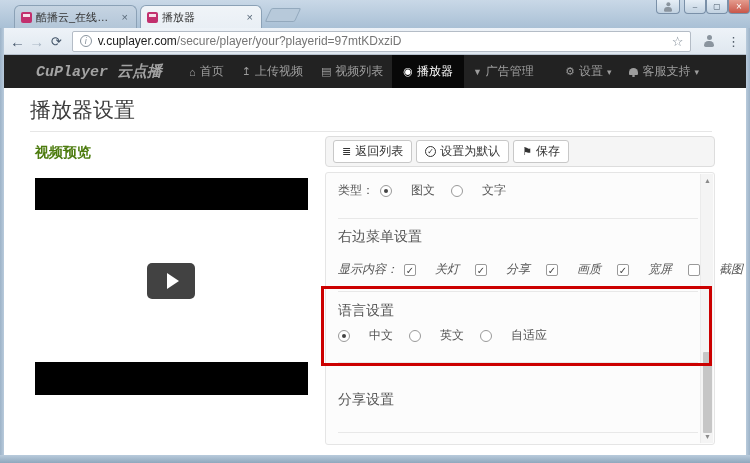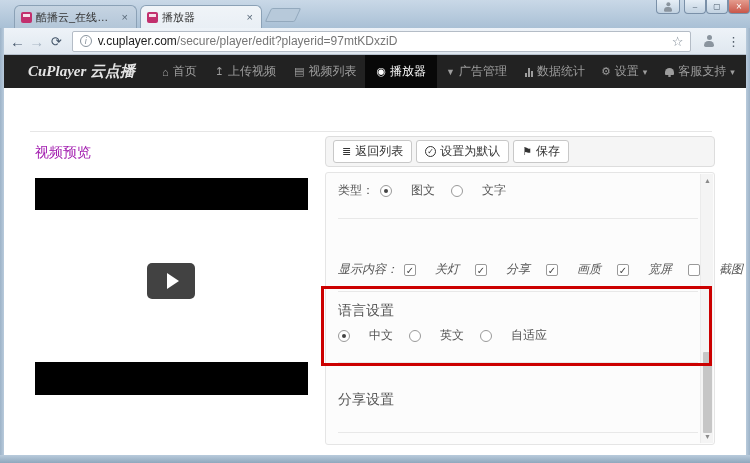--- a/index.html
+++ b/index.html
@@ -44,38 +44,38 @@
   #url .host { color:#202020; }
   #url .path { color:#757575; }
   .star { margin-left:auto; font-size:13px; color:#7f8a95; cursor:pointer; }
   .person { width:12px; height:12px; position:relative; margin-left:12px; }
   .person::before { content:""; position:absolute; left:3.5px; top:0; width:5px; height:5px; border-radius:50%; background:#8a949e; }
   .person::after  { content:""; position:absolute; left:1px; top:6px; width:10px; height:6px; border-radius:5px 5px 2px 2px; background:#8a949e; }
   .dots { font-size:13px; color:#55606c; margin-left:12px; margin-right:10px; cursor:pointer; }
 
   
   #sitenav { left:0; top:55px; width:750px; height:33px; background:#222; display:flex; align-items:center; }
-  #logo { font-family:Liberation Serif, serif; font-style:italic; font-weight:bold;
-          color:#e5e5e5; font-size:15px; padding:0 18px 0 28px; white-space:nowrap; }
+  #logo { font-family:Liberation Mono, monospace; font-style:italic; font-weight:bold;
+          color:#a3a3a3; font-size:15px; padding:0 18px 0 36px; white-space:nowrap; }
   .nav-item { color:#9d9d9d; font-size:12px; padding:0 9px; height:33px; display:flex; align-items:center; gap:4px; cursor:pointer; white-space:nowrap; }
   .nav-item.active { background:#080808; color:#fff; padding:0 11px; }
   .nav-ic { font-size:11px; }
   #nav-right { margin-left:auto; display:flex; align-items:center; gap:4px; padding-right:26px; }
   #nav-right .nav-item { padding:0 7px; }
   .ic-bars { display:inline-flex; align-items:flex-end; gap:1px; height:10px; }
   .ic-bars span { width:2px; background:#9d9d9d; display:inline-block; }
   .ic-bell { width:9px; height:10px; position:relative; display:inline-block; }
   .ic-bell::before { content:""; position:absolute; left:0; top:1px; width:9px; height:7px; border-radius:5px 5px 1px 1px; background:#9d9d9d; }
   .ic-bell::after { content:""; position:absolute; left:3px; top:8.5px; width:3px; height:2px; border-radius:50%; background:#9d9d9d; }
   .caret { font-size:9px; }
 
   
   #page-title { left:30px; top:96px; font-size:21px; color:#3c3c3c; }
   #title-rule { left:30px; top:131px; width:682px; height:1px; background:#e6e6e6; }
-  #preview-label { left:35px; top:144px; font-size:14px; color:#a21caf; }
+  #preview-label { left:35px; top:144px; font-size:14px; color:#4d7c0f;font-weight:bold; }
 
   #preview { left:35px; top:168px; width:273px; height:277px; background:#fff; }
   .blackbar { position:absolute; left:0; width:273px; background:#000; }
   #overlay-line { position:absolute; left:0; top:106px; width:273px; text-align:center; font-size:9px; color:#222; }
   #overlay-line b { color:#eba03c; font-weight:bold; font-size:10px; }
   #playbtn { position:absolute; left:112px; top:95px; width:48px; height:36px; background:rgba(40,40,40,.88);
              border-radius:5px; display:flex; align-items:center; justify-content:center; cursor:pointer; }
   #playbtn .tri { width:0; height:0; border-left:12px solid #fff; border-top:8px solid transparent; border-bottom:8px solid transparent; margin-left:3px; }
 
   
@@ -129,21 +129,21 @@
     <div class="winbtn" style="left:706px;width:22px;">▢</div>
     <div class="winbtn" id="btn-close" style="left:728px;width:22px;font-size:10px;">×</div>
   </div>
 
   <div id="toolbar" class="abs">
     <span class="navbtn" style="margin-left:8px;">←</span>
     <span class="navbtn disabled">→</span>
     <span class="navbtn" style="font-size:13px;">⟳</span>
     <div id="addressbar">
       <span class="info-circle">i</span>
-      <span id="url"><span class="host">v.cuplayer.com</span><span class="path">/secure/player/edit?playerid=97mtKDxziD</span></span>
+      <span id="url"><span class="host">v.cuplayer.com</span><span class="path">/secure/player/your?playerid=97mtKDxziD</span></span>
       <span class="star">☆</span>
     </div>
     <span class="person"></span>
     <span class="dots">⋮</span>
   </div>
 
   <div id="sitenav" class="abs">
     <span id="logo">CuPlayer 云点播</span>
     <span class="nav-item">
       <span class="nav-ic">⌂</span>
@@ -157,47 +157,40 @@
       <span class="nav-ic">▤</span>
       <span>视频列表</span>
     </span>
     <span class="nav-item active">
       <span class="nav-ic">◉</span>
       <span>播放器</span>
     </span>
     <span class="nav-item">
       <span class="nav-ic" style="font-size:9px;">▼</span>
       <span>广告管理</span>
-    </span>
-    <span class="nav-item">
-      <span class="ic-bars">
-          <span style="height:4px"></span>
-          <span style="height:9px"></span>
-          <span style="height:6px"></span>
-        </span>
-      <span>数据统计</span>
     </span>
     <span id="nav-right">
       <span class="nav-item">
         <span class="nav-ic">⚙</span>
         <span>设置</span>
         <span class="caret">▾</span>
       </span>
       <span class="nav-item">
         <span class="ic-bell"></span>
         <span>客服支持</span>
         <span class="caret">▾</span>
       </span>
       <span class="nav-item">
         
         
       </span>
     </span>
   </div>
 
+  <div id="page-title" class="abs">播放器设置</div>
   <div id="title-rule" class="abs"></div>
 
   <div id="preview-label" class="abs">视频预览</div>
   <div id="preview" class="abs">
     <div class="blackbar" style="top:10px;height:32px;"></div>
     <div id="playbtn">
         <span class="tri"></span>
       </div>
     <div class="blackbar" style="top:194px;height:33px;"></div>
   </div>
@@ -226,20 +219,21 @@
         <span>图文</span>
       </span>
       <span class="opt">
         <span class="radio"></span>
         <span>文字</span>
       </span>
     </div>
 
     <div class="pdiv" style="top:45px;"></div>
 
+    <div class="ptitle" style="top:55px;">右边菜单设置</div>
     <div class="prow" style="top:88px;font-style:italic;">
       <span>显示内容：</span>
       <span class="opt">
         <span class="check on"></span>
         <span>关灯</span>
       </span>
       <span class="opt">
         <span class="check on"></span>
         <span>分享</span>
       </span>

